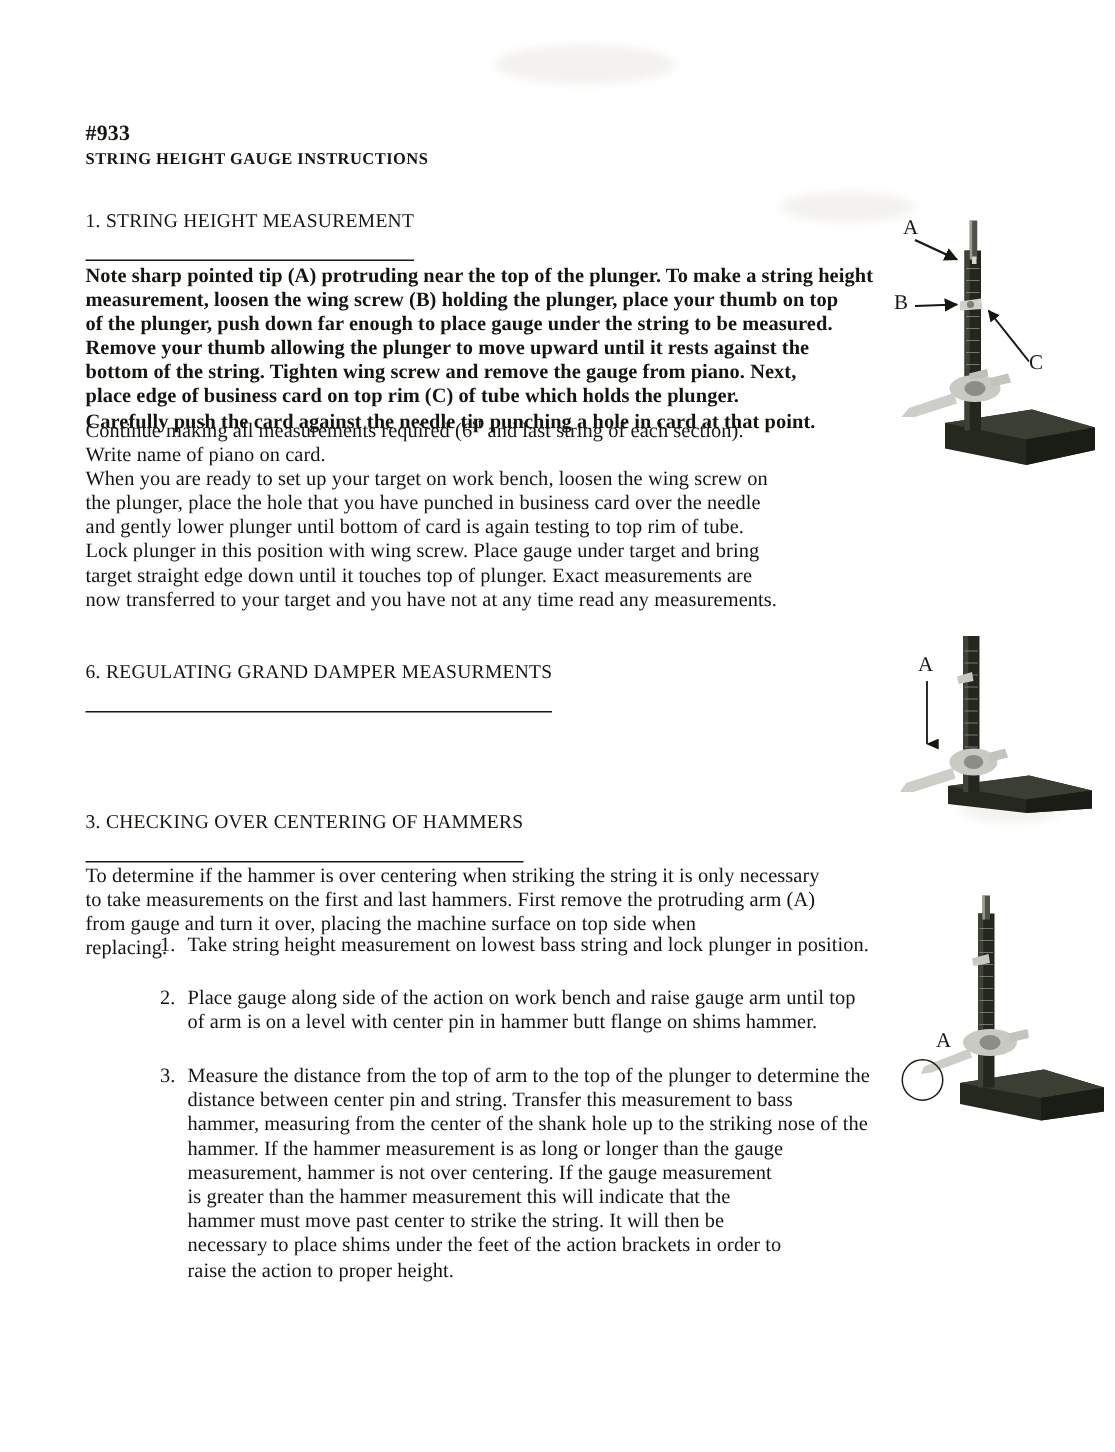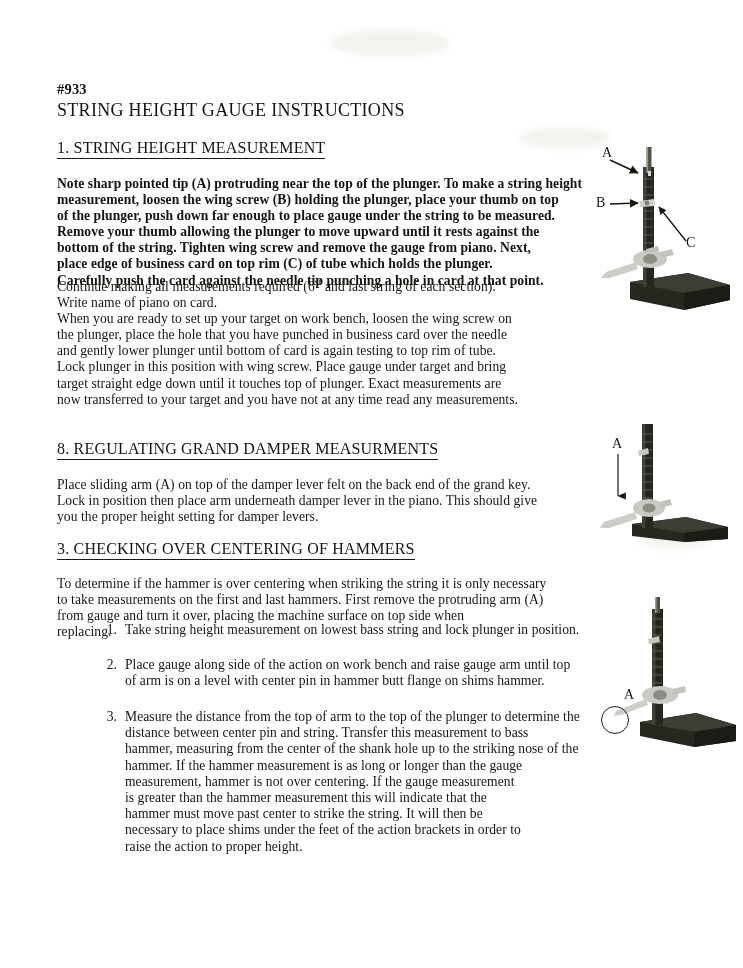--- a/index.html
+++ b/index.html
@@ -23,32 +23,32 @@
     left: 57px;
     top: 81px;
     font-size: 14.5px;
     font-weight: bold;
     letter-spacing: 0.2px;
   }
   .doc-title {
     position: absolute;
     left: 57px;
     top: 100px;
-    font-size: 18px;
-    font-weight: normal;
+    font-size: 11px;
+    font-weight: bold;
     letter-spacing: 0.3px;
   }
   .heading {
     position: absolute;
     left: 57px;
-    font-size: 16px;
+    font-size: 13px;
     letter-spacing: 0.2px;
     white-space: nowrap;
     border-bottom: 1px solid #15190f;
-    padding-bottom: 1px;
+    padding-bottom: 18px;
     display: inline-block;
   }
   .para {
     position: absolute;
     left: 57px;
     font-size: 13.6px;
     line-height: 16.1px;
     letter-spacing: 0.05px;
     white-space: pre-line;
   }
@@ -138,24 +138,21 @@
 
   <div class="para narrow" style="top:279px;"><span>Continue making all measurements required (6</span><sup class="ord">st</sup><span> and last string of each section).
 Write name of piano on card.
 When you are ready to set up your target on work bench, loosen the wing screw on
 the plunger, place the hole that you have punched in business card over the needle
 and gently lower plunger until bottom of card is again testing to top rim of tube.
 Lock plunger in this position with wing screw.  Place gauge under target and bring
 target straight edge down until it touches top of plunger.  Exact measurements are
 now transferred to your target and you have not at any time read any measurements.</span></div>
 
-  <div class="heading" style="top:440px;">8. REGULATING GRAND DAMPER MEASURMENTS</div>
-  <div class="para narrow" style="top:477px;">Place sliding arm (A) on top of the damper lever felt on the back end of the grand key.
-Lock in position then place arm underneath damper lever in the piano.  This should give
-you the proper height setting for damper levers.</div>
+  <div class="heading" style="top:440px;">6. REGULATING GRAND DAMPER MEASURMENTS</div>
 
   <div class="heading" style="top:540px;">3. CHECKING OVER CENTERING OF HAMMERS</div>
   <div class="para narrow" style="top:562px;margin-top:14px;"> To determine if the hammer is over centering when striking the string it is only necessary
 to take measurements on the first and last hammers.  First remove the protruding arm (A)
 from gauge and turn it over, placing the machine surface on top side when
 replacing.</div>
 
   <div class="list-item" style="left:95px; top:622px; width:530px;">
     <span class="num">1.</span>
     <span class="body">Take string height measurement on lowest bass string and lock plunger in position.</span>

